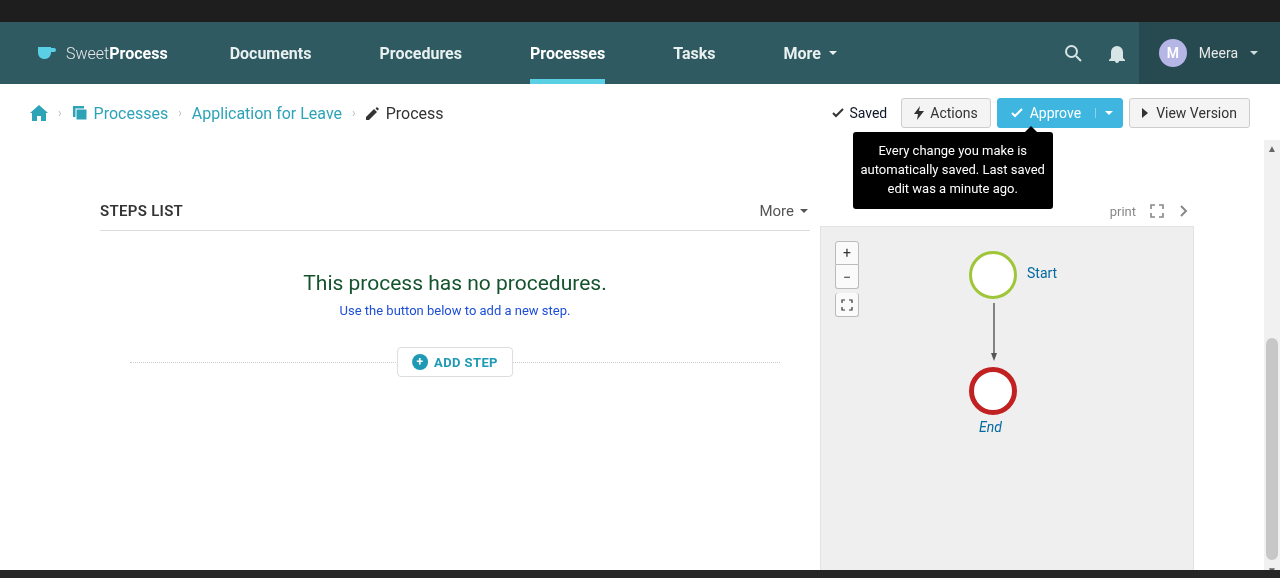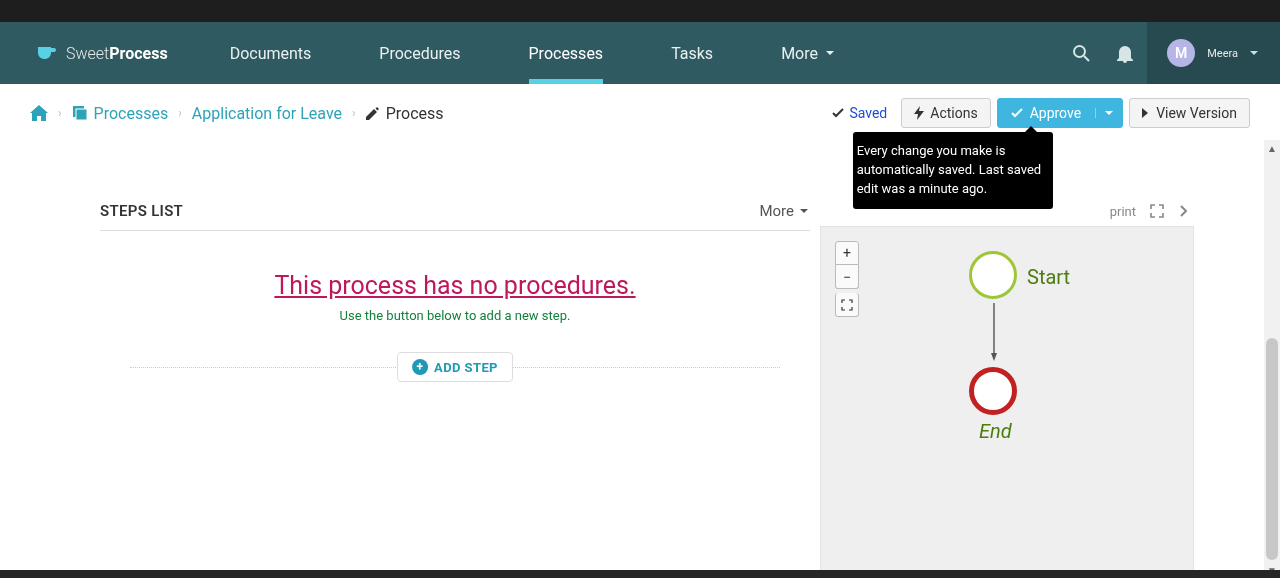--- a/index.html
+++ b/index.html
@@ -4,69 +4,69 @@
 <style>
   * { box-sizing: border-box; margin: 0; padding: 0; font-family: -apple-system, BlinkMacSystemFont, "Segoe UI", Roboto, Helvetica, Arial, sans-serif; }
   html, body { width: 1280px; height: 578px; overflow: hidden; background: #fff; }
   .browser-top { height: 22px; background: #1e1e1e; }
   .topnav { display: flex; align-items: center; background: #2f5a61; height: 62px; color: #fff; }
   .logo { display: flex; align-items: center; padding: 0 28px 0 36px; font-size: 16px; white-space: nowrap; }
   .logo .cup { display:inline-flex; margin-right:8px; }
   .logo .thin { font-weight: 300; color: #e8e8e8; }
   .logo .bold { font-weight: 700; }
   .nav-items { display: flex; align-items: stretch; height: 100%; }
-  .nav-item { display:flex; align-items:center; padding: 0 34px; font-size: 16px; color: #e8f0f0; height:100%; position:relative; cursor:pointer; }
+  .nav-item { display:flex; align-items:center; padding: 0 34px; font-size: 16px; color: #e8f0f0; height:100%; position:relative; cursor:pointer;font-weight:bold; }
   .nav-item.active { color: #fff; }
   .nav-item.active::after { content:""; position:absolute; left: 34px; right:34px; bottom:0; height:5px; background:#59d0e4; }
   .nav-caret { margin-left:6px; }
   .nav-right { margin-left:auto; display:flex; align-items:center; height:100%; }
   .icon-btn { width:44px; display:flex; align-items:center; justify-content:center; height:100%; cursor:pointer; color:#d7e5e6; }
   .user-area { display:flex; align-items:center; background:#264a50; height:100%; padding: 0 20px; cursor:pointer; }
   .avatar { width:28px; height:28px; border-radius:50%; background:#b5b5e6; color:#fff; display:flex; align-items:center; justify-content:center; font-size:14px; font-weight:600; margin-right:12px; }
-  .user-name { color:#e8e8e8; font-size:11px; margin-right:10px; }
+  .user-name { color:#e8e8e8; font-size:14px; margin-right:10px; }
   .breadcrumb-bar { display:flex; align-items:center; padding: 14px 30px 14px 30px; border-bottom: none; }
   .bc-home { color:#2da3b8; cursor:pointer; }
   .bc-sep { color:#bbb; margin: 0 10px; font-size:12px; }
   .bc-link { color:#2da3b8; font-size:16px; cursor:pointer; }
   .bc-edit { color:#333; font-size:16px; }
   .bc-actions { margin-left:auto; display:flex; align-items:center; gap:6px; position:relative; }
-  .saved { color:#1d4ed8; font-size:14px; margin-right:8px; display:flex; align-items:center; gap:4px;text-align:center; }
+  .saved { color:#0f172a; font-size:14px; margin-right:8px; display:flex; align-items:center; gap:4px;text-align:center; }
   .btn { display:inline-flex; align-items:center; gap:6px; border:1px solid #ccc; background:#f4f4f4; color:#333; font-size:14px; padding:6px 12px; border-radius:3px; cursor:pointer; }
   .btn-approve { background:#3fb6e0; border-color:#3fb6e0; color:#fff; padding-right:8px; }
   .btn-approve .split { border-left:1px solid rgba(255,255,255,0.4); margin-left:8px; padding-left:8px; }
-  .tooltip { position:absolute; top:34px; left:50%; transform:translateX(-94%); background:#000; color:#fff; font-size:13px; line-height:1.45; padding:10px 4px; border-radius:3px; width:200px; text-align:left; z-index:10; }
+  .tooltip { position:absolute; top:34px; left:50%; transform:translateX(-94%); background:#000; color:#fff; font-size:13px; line-height:1.45; padding:10px 4px; border-radius:3px; width:200px; text-align:center; z-index:10; }
   .tooltip::before { content:""; position:absolute; top:-6px; left:86%; border:6px solid transparent; border-bottom-color:#000; border-top:none; }
   .content { display:flex; padding: 0 0 0 0; height: calc(578px - 22px - 62px - 52px); }
   .left-col { flex: 0 0 810px; padding: 60px 0 0 100px; }
   .steps-header { display:flex; align-items:center; border-bottom:1px solid #ddd; padding-bottom:10px; }
   .steps-title { font-size:15px; font-weight:600; color:#333; letter-spacing:0.3px; }
   .steps-more { margin-left:auto; color:#555; font-size:15px; display:flex; align-items:center; gap:4px; cursor:pointer; }
   .empty-state { text-align:center; padding: 40px 0 16px; }
-  .empty-title { font-size:25px; color:#be185d; font-weight:400; margin-bottom:8px;text-decoration:underline; }
-  .empty-sub { font-size:13px; color:#15803d; }
+  .empty-title { font-size:21px; color:#14532d; font-weight:400; margin-bottom:8px; }
+  .empty-sub { font-size:13px; color:#1d4ed8; }
   .add-row { border-top:1px dotted #ccc; margin: 28px 30px 0 30px; position:relative; height:1px; }
   .add-btn { position:absolute; left:50%; top:-16px; transform:translateX(-50%); background:#fff; border:1px solid #ddd; border-radius:4px; padding:6px 14px; color:#1f9ab5; font-size:13px; font-weight:700; letter-spacing:0.4px; display:flex; align-items:center; gap:6px; cursor:pointer; }
   .add-btn .plus-circle { width:16px; height:16px; border-radius:50%; background:#1f9ab5; color:#fff; display:inline-flex; align-items:center; justify-content:center; font-size:12px; line-height:1; }
   .right-col { flex:1; padding: 54px 86px 0 10px; }
   .canvas-wrap { position:relative; }
   .canvas-hdr { display:flex; align-items:center; justify-content:flex-end; gap:14px; height:30px; padding-right:6px; }
   .canvas-hdr .lbl { color:#888; font-size:13px; }
   .canvas-hdr .ico { color:#888; cursor:pointer; display:inline-flex; }
   .canvas { background:#efefef; height:360px; position:relative; border:1px solid #e2e2e2; }
   .zoom-ctl { position:absolute; left:14px; top:14px; display:flex; flex-direction:column; }
   .zoom-btn { width:24px; height:24px; border:1px solid #bbb; background:#fafafa; color:#333; display:flex; align-items:center; justify-content:center; font-size:14px; cursor:pointer; }
   .zoom-btn + .zoom-btn { border-top:none; }
   .zoom-btn:first-child { border-radius:3px 3px 0 0; }
   .zoom-btn:nth-child(2) { border-radius:0 0 3px 3px; }
   .zoom-fs { margin-top:4px; border-radius:3px; }
   .node { position:absolute; }
   .node-circle { width:48px; height:48px; border-radius:50%; background:#fff; }
   .start .node-circle { border:3px solid #9fc639; }
   .end .node-circle { border:5px solid #c22121; }
-  .node-label { position:absolute; font-size:20px; color:#4d7c0f; white-space:nowrap; }
+  .node-label { position:absolute; font-size:14px; color:#0369a1; white-space:nowrap; }
   .scrollbar { position:absolute; right:0; top:140px; width:16px; height:438px; background:#f1f1f1; }
   .scroll-arrow { height:16px; display:flex; align-items:center; justify-content:center; color:#666; font-size:10px; cursor:pointer; }
   .scroll-thumb { position:absolute; right:2px; width:12px; background:#c7c7c7; border-radius:6px; }
   .footer-bar { position:absolute; left:0; right:0; bottom:0; height:8px; background:#262626; }
   svg { display:block; }
 </style>
 </head>
 <body>
 
 <div class="browser-top"></div>

